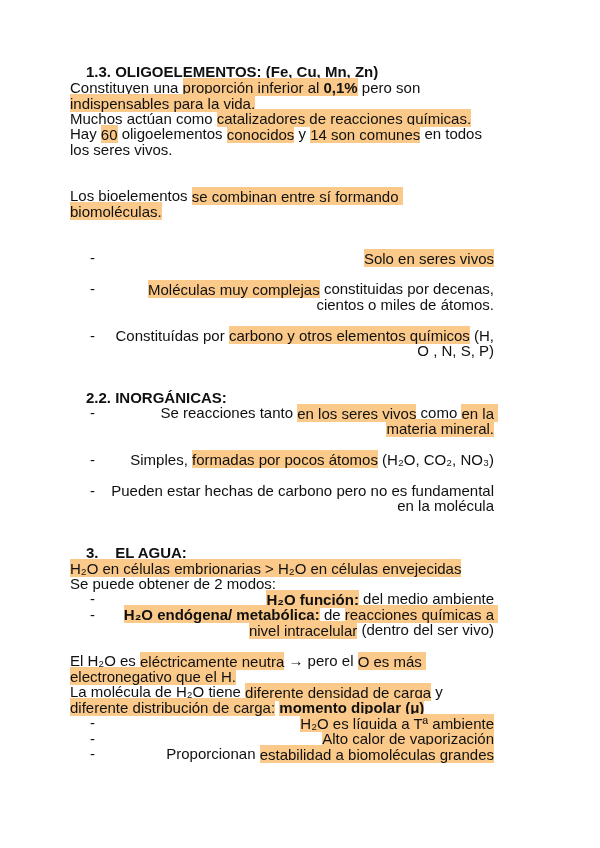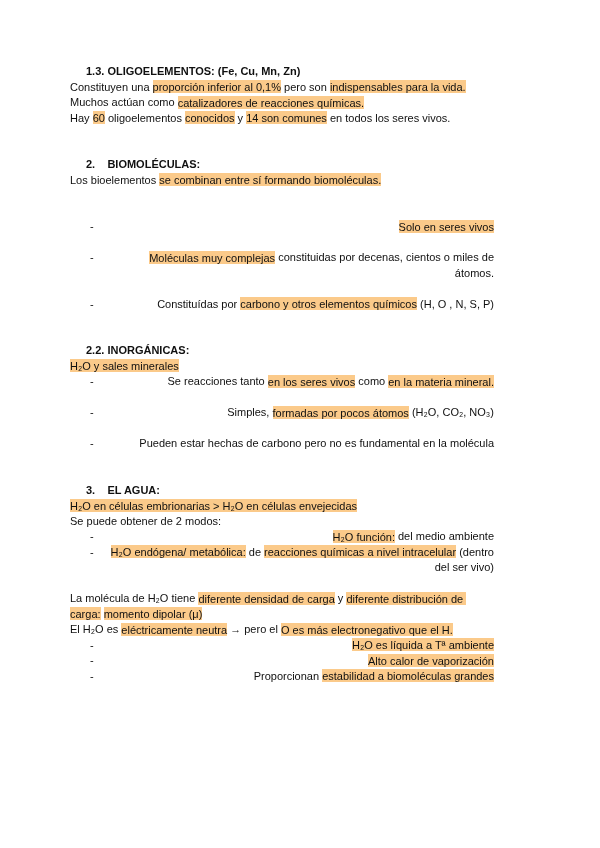--- a/index.html
+++ b/index.html
@@ -12,21 +12,21 @@
     height: 848px;
     font-family: "Liberation Sans", sans-serif;
     color: #101010;
     overflow: hidden;
   }
   .page {
     box-sizing: border-box;
     width: 564px;
     height: 848px;
     padding: 64px 70px 30px 70px;
-    font-size: 11px;
+    font-size: 15px;
     line-height: 15.5px;
   }
   .para {
     white-space: pre-wrap;
     margin: 0;
   }
   .heading {
     white-space: pre-wrap;
     font-weight: bold;
     padding-left: 16px;
@@ -40,54 +40,52 @@
   .bullet .dash {
     flex: 0 0 20px;
   }
   .bullet .content {
     flex: 1;
     white-space: pre-wrap;
     text-align: right;
   }
   .spacer { height: 15.5px; }
   .hl { background: var(--hl, #FBCA8A); padding: 0.5px 0; }
-  .b { font-weight: normal; }
+  .b { font-weight: bold; }
 </style>
 </head>
 <body>
 
 <div class="page">
     <div class="heading"><span>1.3. OLIGOELEMENTOS: (Fe, Cu, Mn, Zn)</span></div>
     <div class="para"><span>Constituyen una </span><span class="hl">proporción inferior al </span><span class="hl b">0,1%</span><span> pero son </span><span class="hl">indispensables para la vida.</span></div>
     <div class="para"><span>Muchos actúan como </span><span class="hl">catalizadores de reacciones químicas.</span></div>
     <div class="para"><span>Hay </span><span class="hl">60</span><span> oligoelementos </span><span class="hl">conocidos</span><span> y </span><span class="hl">14 son comunes</span><span> en todos los seres vivos.</span></div>
     <div class="spacer"></div>
     <div class="spacer"></div>
-    <div class="heading"><span>2.    BIOMOLÉCULAS:</span></div>
     <div class="para"><span>Los bioelementos </span><span class="hl">se combinan entre sí formando biomoléculas.</span></div>
     <div class="spacer"></div>
     <div class="spacer"></div>
     <div class="bullet">
       <span class="dash">-</span>
       <span class="content"><span class="hl">Solo en seres vivos</span></span>
     </div>
     <div class="spacer"></div>
     <div class="bullet">
       <span class="dash">-</span>
       <span class="content"><span class="hl">Moléculas muy complejas</span><span> constituidas por decenas, cientos o miles de átomos.</span></span>
     </div>
     <div class="spacer"></div>
     <div class="bullet">
       <span class="dash">-</span>
       <span class="content"><span>Constituídas por </span><span class="hl">carbono y otros elementos químicos</span><span> (H, O , N, S, P)</span></span>
     </div>
     <div class="spacer"></div>
     <div class="spacer"></div>
     <div class="heading"><span>2.2. INORGÁNICAS:</span></div>
-    <div class="para"><span class="hl">H₂O y sales minerales</span></div>
     <div class="bullet">
       <span class="dash">-</span>
       <span class="content"><span>Se reacciones tanto </span><span class="hl">en los seres vivos</span><span> como </span><span class="hl">en la materia mineral.</span></span>
     </div>
     <div class="spacer"></div>
     <div class="bullet">
       <span class="dash">-</span>
       <span class="content"><span>Simples, </span><span class="hl">formadas por pocos átomos</span><span> (H₂O, CO₂, NO₃)</span></span>
     </div>
     <div class="spacer"></div>
@@ -102,22 +100,22 @@
     <div class="para"><span>Se puede obtener de 2 modos:</span></div>
     <div class="bullet">
       <span class="dash">-</span>
       <span class="content"><span class="hl b">H₂O función:</span><span> del medio ambiente</span></span>
     </div>
     <div class="bullet">
       <span class="dash">-</span>
       <span class="content"><span class="hl b">H₂O endógena/ metabólica:</span><span> de </span><span class="hl">reacciones químicas a nivel intracelular</span><span> (dentro del ser vivo)</span></span>
     </div>
     <div class="spacer"></div>
+    <div class="para"><span>El H₂O es </span><span class="hl">eléctricamente neutra</span><span> → pero el </span><span class="hl">O es más electronegativo que el H.</span></div>
     <div class="para"><span>La molécula de H₂O tiene </span><span class="hl">diferente densidad de carga</span><span> y </span><span class="hl">diferente distribución de carga:</span><span> </span><span class="hl b">momento dipolar (μ)</span></div>
-    <div class="para"><span>El H₂O es </span><span class="hl">eléctricamente neutra</span><span> → pero el </span><span class="hl">O es más electronegativo que el H.</span></div>
     <div class="bullet">
       <span class="dash">-</span>
       <span class="content"><span class="hl">H₂O es líquida a Tª ambiente</span></span>
     </div>
     <div class="bullet">
       <span class="dash">-</span>
       <span class="content"><span class="hl">Alto calor de vaporización</span></span>
     </div>
     <div class="bullet">
       <span class="dash">-</span>

